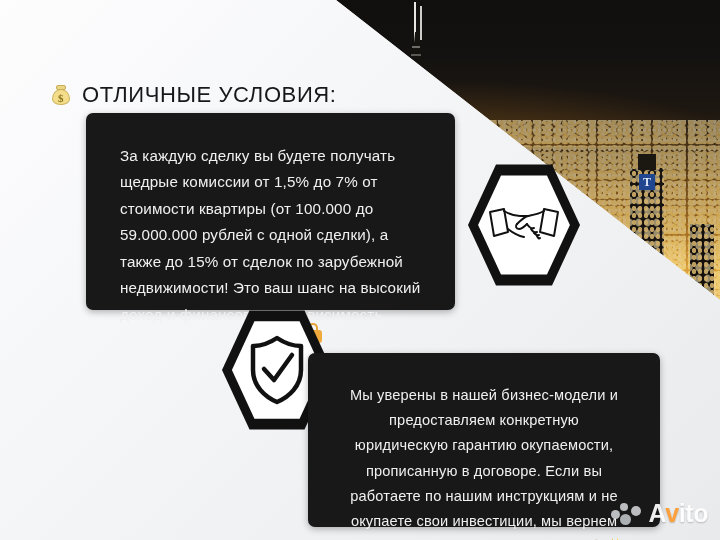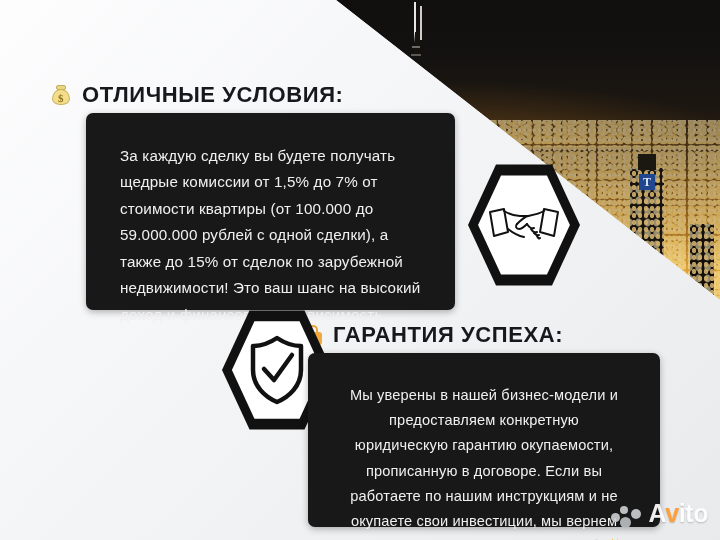--- a/index.html
+++ b/index.html
@@ -101,21 +101,21 @@
 
   
   .heading{
     position:absolute;
     display:flex; align-items:center; gap:10px;
     font-size:22px; font-weight:400; letter-spacing:.6px;
     color:#16181b;
     white-space:nowrap;
   }
   .heading .emoji{ font-size:20px; line-height:1; }
-  .heading .txt{ font-weight:700; }
+  .heading .txt{ font-weight:400; }
   #h1{ left:50px; top:82px; }
   #h2{ left:303px; top:322px; }
 
   
   .ic-money{ position:relative; width:22px; height:22px; display:inline-block; }
   .ic-money .bag{
     position:absolute; left:2px; top:5px; width:18px; height:16px;
     background:#f3dd8a; border-radius:48% 48% 46% 46% / 62% 62% 38% 38%;
     border:1px solid #cbb25c;
   }
@@ -172,21 +172,21 @@
     -webkit-clip-path: polygon(25% 2%, 75% 2%, 100% 50%, 75% 98%, 25% 98%, 0% 50%);
     clip-path: polygon(25% 2%, 75% 2%, 100% 50%, 75% 98%, 25% 98%, 0% 50%);
     display:flex; align-items:center; justify-content:center;
   }
   #hex-handshake{ left:468px; top:162px; width:112px; height:126px; }
   #hex-shield{ left:222px; top:308px; width:110px; height:124px; }
 
   
   .avito{
     position:absolute; right:12px; bottom:12px;
-    display:flex; align-items:flex-end; gap:7px;
+    display:flex; align-items:center; gap:7px;
     opacity:.92;
   }
   .avito .dots{ position:relative; width:30px; height:22px; }
   .avito .dots i{ position:absolute; display:block; border-radius:50%; background:#c9cccf; }
   .avito .d1{ left:0;   top:7px;  width:9px;  height:9px; }
   .avito .d2{ left:9px; top:0;    width:8px;  height:8px; }
   .avito .d3{ left:9px; top:11px; width:11px; height:11px; background:#b9bdc1 !important; }
   .avito .d4{ left:20px;top:3px;  width:10px; height:10px; }
   .avito .word{
     font-size:25px; font-weight:700; color:#ffffff; letter-spacing:-.4px;
@@ -258,21 +258,20 @@
       </svg>
     </div>
   </div>
 
   <div class="heading" id="h2">
     <span class="emoji ic-lock">
       <span class="shackle"></span>
         <span class="body"></span>
         <span class="kh"></span>
     </span>
-    <span class="txt">ГАРАНТИЯ УСПЕХА:</span>
   </div>
 
   <div class="hex" id="hex-shield">
     <div class="inner">
       <svg width="62" height="72" viewBox="0 0 62 72">
         <path d="M31 4 C22 10, 13 12, 7 12 L7 36 C7 52, 19 63, 31 68 C43 63, 55 52, 55 36 L55 12 C49 12, 40 10, 31 4 Z" fill="none" stroke="#111" stroke-width="4.5" stroke-linejoin="round"></path>
         <path d="M18 35 L28 46 L46 21" fill="none" stroke="#111" stroke-width="4.5" stroke-linecap="round" stroke-linejoin="round"></path>
       </svg>
     </div>
   </div>

